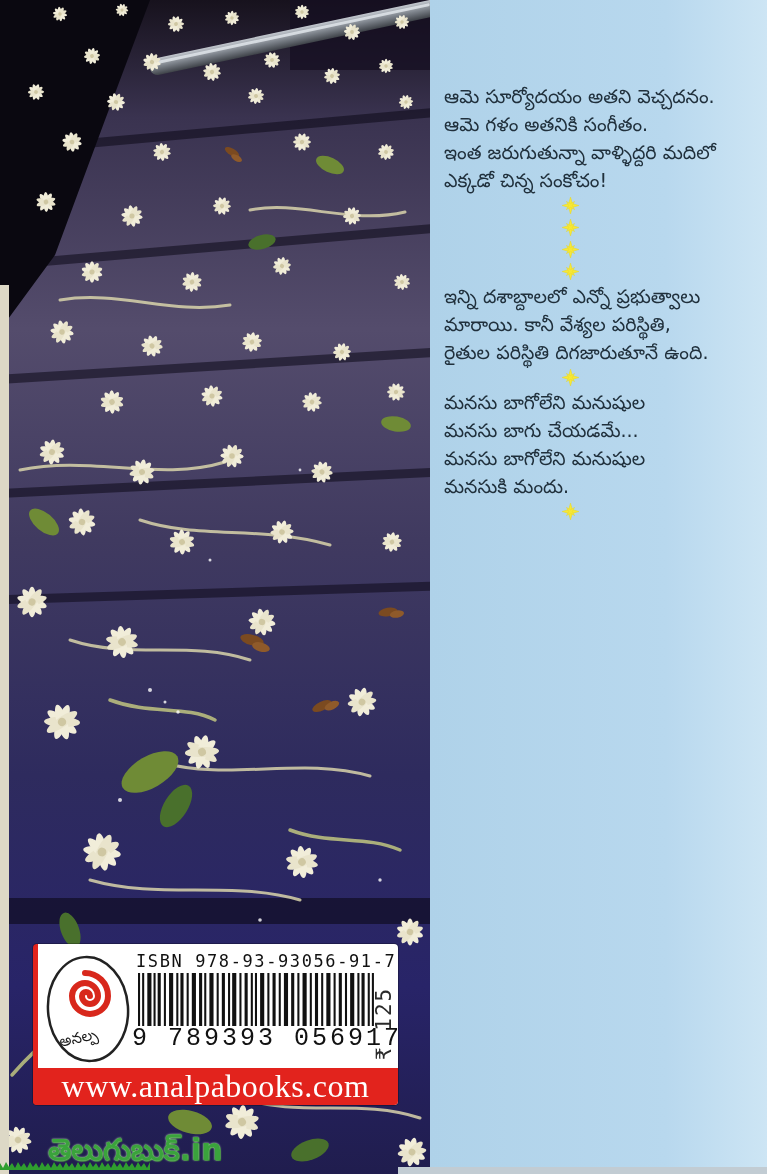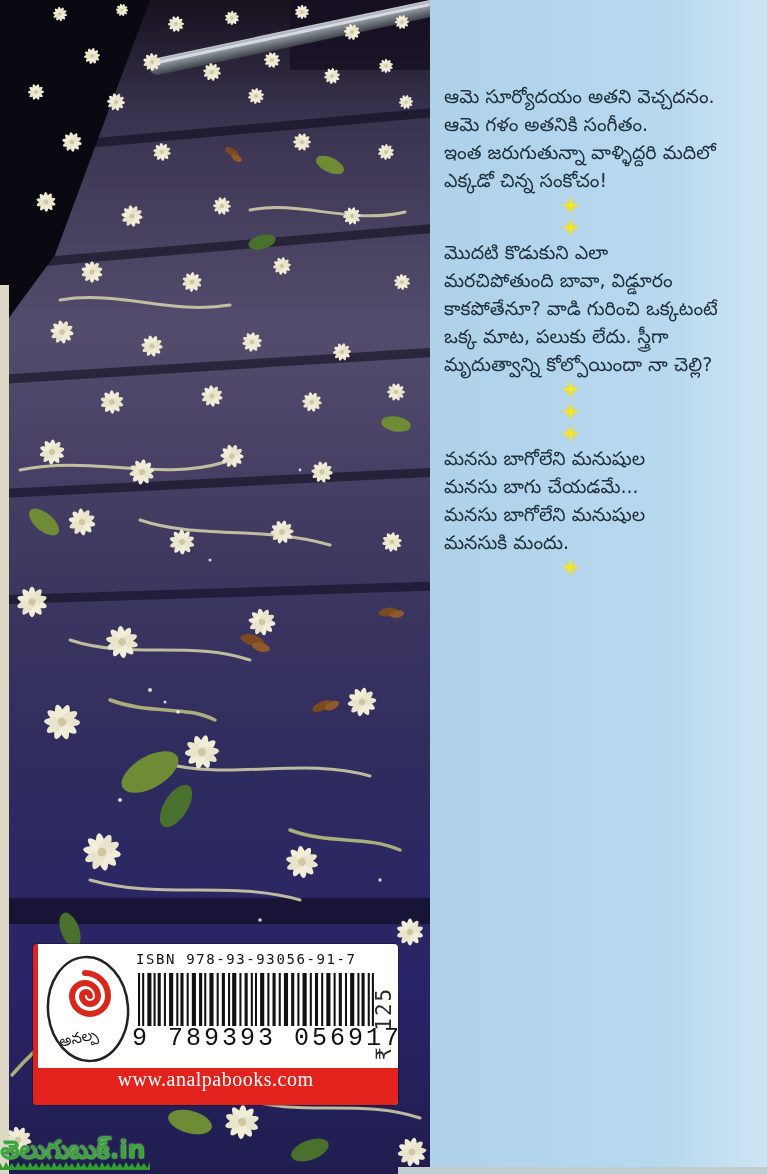--- a/index.html
+++ b/index.html
@@ -18,40 +18,40 @@
         color:#20303c;white-space:pre-line;letter-spacing:0;}
   .star-sep{height:22px;display:flex;align-items:center;padding-left:132px;}
   .star-sep svg{width:17px;height:17px;}
 
   
   .isbn-box{position:absolute;left:33px;top:944px;width:365px;height:161px;
             background:#ffffff;border-left:5px solid #e2231d;border-radius:4px;
             box-sizing:border-box;box-shadow:0 0 0 1px rgba(0,0,0,.25);}
   .logo{position:absolute;left:6px;top:10px;width:88px;height:110px;}
   .isbn-label{position:absolute;left:98px;top:7px;
-              font-family:"DejaVu Sans Mono",monospace;font-size:14px;
+              font-family:"DejaVu Sans Mono",monospace;font-size:17px;
               letter-spacing:1.6px;color:#111;white-space:nowrap;}
   .bars{position:absolute;left:100px;top:29px;width:238px;height:53px;}
   .barcode-digits{position:absolute;left:94px;top:80px;
               font-family:Liberation Mono, monospace;font-size:25px;
               letter-spacing:3px;color:#111;white-space:nowrap;text-align:right;}
   .price{position:absolute;right:2px;top:16px;height:100px;
          writing-mode:vertical-rl;transform:rotate(180deg);
          font-size:21px;color:#2a2a2a;letter-spacing:2px;
          font-family:"DejaVu Sans Mono",monospace;}
   .banner{position:absolute;left:-5px;right:0;bottom:0;height:37px;
-          background:#e2231d;color:#fff;display:flex;align-items:flex-start;
+          background:#e2231d;color:#fff;display:flex;align-items:flex-end;
           justify-content:center;font-family:"Liberation Serif",serif;
-          font-size:20px;letter-spacing:.5px;border-radius:0 0 4px 4px;}
+          font-size:32px;letter-spacing:.5px;border-radius:0 0 4px 4px;}
 
   
   .watermark{position:absolute;left:0;bottom:4px;width:160px;z-index:5;}
-  .wm-text{font-size:25px;font-weight:bold;color:#3aa33c;
+  .wm-text{font-size:30px;font-weight:bold;color:#3aa33c;
            text-shadow:0 0 2px #d7f3c8,1px 1px 0 #1c6b22;
-           font-family:"DejaVu Sans",sans-serif;line-height:26px;}
+           font-family:"DejaVu Sans",sans-serif;line-height:26px;padding-left:48px;}
   .grass{display:block;width:150px;height:9px;margin-top:-2px;}
 
   .bottom-edge{position:absolute;left:398px;right:0;bottom:0;height:7px;
                background:#c2ccd3;}
 </style>
 </head>
 <body>
 
 <div class="page">
 
@@ -235,41 +235,39 @@
         </svg>
     </div>
     <div class="star-sep">
       <svg viewBox="0 0 16 16">
           <g fill="#f6e838" stroke="#e8d41e" stroke-width=".4">
             <path d="M8,0 L9.8,6.2 L16,8 L9.8,9.8 L8,16 L6.2,9.8 L0,8 L6.2,6.2 Z"></path>
             <path transform="rotate(45 8 8)" d="M8,2.5 L9.2,6.8 L13.5,8 L9.2,9.2 L8,13.5 L6.8,9.2 L2.5,8 L6.8,6.8 Z" opacity=".9"></path>
           </g>
         </svg>
     </div>
-    <p class="para">మొదటి కొడుకుని ఎలా
-మరచిపోతుంది బావా, విడ్డూరం
-కాకపోతేనూ? వాడి గురించి ఒక్కటంటే
-ఒక్క మాట, పలుకు లేదు. స్త్రీగా
-మృదుత్వాన్ని కోల్పోయిందా నా చెల్లి?</p>
-    <div class="star-sep">
-      <svg viewBox="0 0 16 16">
-          <g fill="#f6e838" stroke="#e8d41e" stroke-width=".4">
-            <path d="M8,0 L9.8,6.2 L16,8 L9.8,9.8 L8,16 L6.2,9.8 L0,8 L6.2,6.2 Z"></path>
-            <path transform="rotate(45 8 8)" d="M8,2.5 L9.2,6.8 L13.5,8 L9.2,9.2 L8,13.5 L6.8,9.2 L2.5,8 L6.8,6.8 Z" opacity=".9"></path>
-          </g>
-        </svg>
-    </div>
-    <div class="star-sep">
-      <svg viewBox="0 0 16 16">
-          <g fill="#f6e838" stroke="#e8d41e" stroke-width=".4">
-            <path d="M8,0 L9.8,6.2 L16,8 L9.8,9.8 L8,16 L6.2,9.8 L0,8 L6.2,6.2 Z"></path>
-            <path transform="rotate(45 8 8)" d="M8,2.5 L9.2,6.8 L13.5,8 L9.2,9.2 L8,13.5 L6.8,9.2 L2.5,8 L6.8,6.8 Z" opacity=".9"></path>
-          </g>
-        </svg>
-    </div>
+    <div class="star-sep">
+      <svg viewBox="0 0 16 16">
+          <g fill="#f6e838" stroke="#e8d41e" stroke-width=".4">
+            <path d="M8,0 L9.8,6.2 L16,8 L9.8,9.8 L8,16 L6.2,9.8 L0,8 L6.2,6.2 Z"></path>
+            <path transform="rotate(45 8 8)" d="M8,2.5 L9.2,6.8 L13.5,8 L9.2,9.2 L8,13.5 L6.8,9.2 L2.5,8 L6.8,6.8 Z" opacity=".9"></path>
+          </g>
+        </svg>
+    </div>
+    <div class="star-sep">
+      <svg viewBox="0 0 16 16">
+          <g fill="#f6e838" stroke="#e8d41e" stroke-width=".4">
+            <path d="M8,0 L9.8,6.2 L16,8 L9.8,9.8 L8,16 L6.2,9.8 L0,8 L6.2,6.2 Z"></path>
+            <path transform="rotate(45 8 8)" d="M8,2.5 L9.2,6.8 L13.5,8 L9.2,9.2 L8,13.5 L6.8,9.2 L2.5,8 L6.8,6.8 Z" opacity=".9"></path>
+          </g>
+        </svg>
+    </div>
+    <p class="para">ఇన్ని దశాబ్దాలలో ఎన్నో ప్రభుత్వాలు
+మారాయి. కానీ వేశ్యల పరిస్థితి,
+రైతుల పరిస్థితి దిగజారుతూనే ఉంది.</p>
     <div class="star-sep">
       <svg viewBox="0 0 16 16">
           <g fill="#f6e838" stroke="#e8d41e" stroke-width=".4">
             <path d="M8,0 L9.8,6.2 L16,8 L9.8,9.8 L8,16 L6.2,9.8 L0,8 L6.2,6.2 Z"></path>
             <path transform="rotate(45 8 8)" d="M8,2.5 L9.2,6.8 L13.5,8 L9.2,9.2 L8,13.5 L6.8,9.2 L2.5,8 L6.8,6.8 Z" opacity=".9"></path>
           </g>
         </svg>
     </div>
     <p class="para">మనసు బాగోలేని మనుషుల
 మనసు బాగు చేయడమే...

